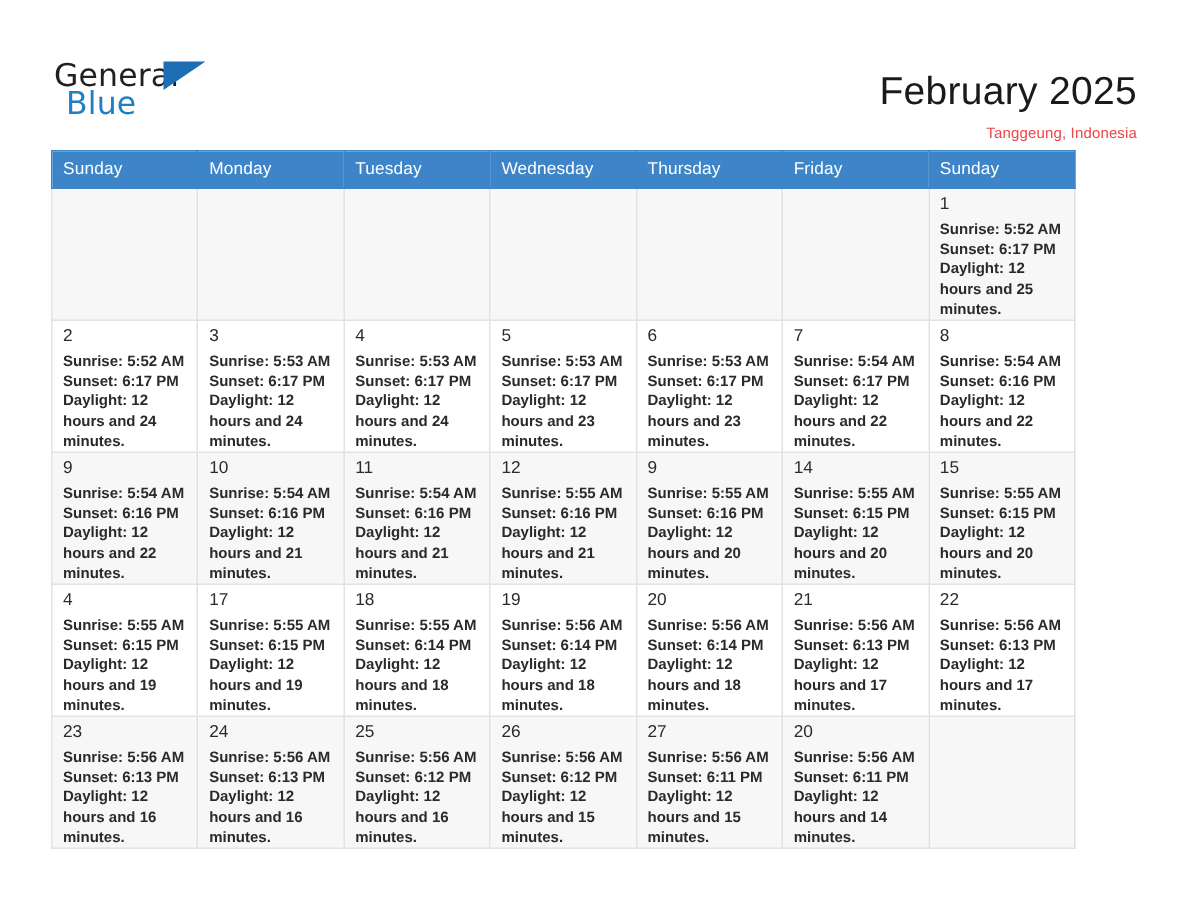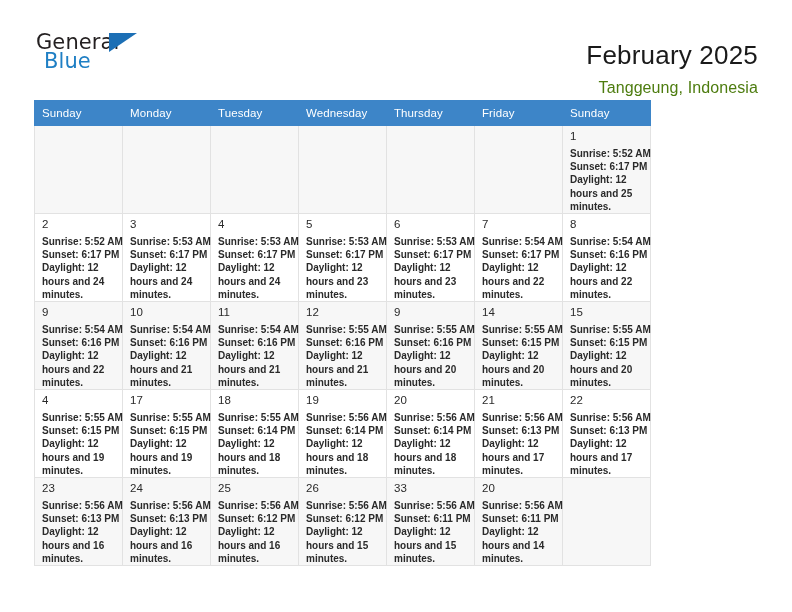--- a/index.html
+++ b/index.html
@@ -17,21 +17,21 @@
   .page {
     position: relative;
     width: 792px;
     height: 612px;
     box-sizing: border-box;
   }
 
   
   .header {
     display: flex;
-    align-items: flex-start;
+    align-items: center;
     justify-content: space-between;
     padding: 28px 34px 0 34px;
     box-sizing: border-box;
     height: 100px;
   }
   .logo {
     position: relative;
     width: 120px;
     height: 56px;
     user-select: none;
@@ -69,32 +69,32 @@
     margin-top: 11px;
   }
   .cal-title {
     font-size: 26px;
     font-weight: normal;
     color: #1a1a1a;
     line-height: 1.1;
     letter-spacing: 0.2px;
   }
   .cal-subtitle {
-    font-size: 16px;
-    color: #4d7c0f;
+    font-size: 10px;
+    color: #ef4444;
     margin-top: 9px;
     letter-spacing: 0.1px;
   }
 
   
   .calendar {
     margin: 0 34px;
     border-collapse: collapse;
     table-layout: fixed;
-    width: 617px;
+    width: 683px;
   }
   .calendar th {
     background: #3d85c8;
     color: #ffffff;
     font-size: 11.5px;
     font-weight: normal;
     text-align: left;
     padding: 6px 0 6px 7px;
     border: 1px solid #3d85c8;
     letter-spacing: 0.1px;
@@ -430,21 +430,21 @@
           </td>
           <td class="">
             <div class="daynum">26</div>
             <div class="daybody">
               <div>Sunrise: 5:56 AM</div>
               <div>Sunset: 6:12 PM</div>
               <div class="wrap">Daylight: 12 hours and 15 minutes.</div>
             </div>
           </td>
           <td class="">
-            <div class="daynum">33</div>
+            <div class="daynum">27</div>
             <div class="daybody">
               <div>Sunrise: 5:56 AM</div>
               <div>Sunset: 6:11 PM</div>
               <div class="wrap">Daylight: 12 hours and 15 minutes.</div>
             </div>
           </td>
           <td class="">
             <div class="daynum">20</div>
             <div class="daybody">
               <div>Sunrise: 5:56 AM</div>

